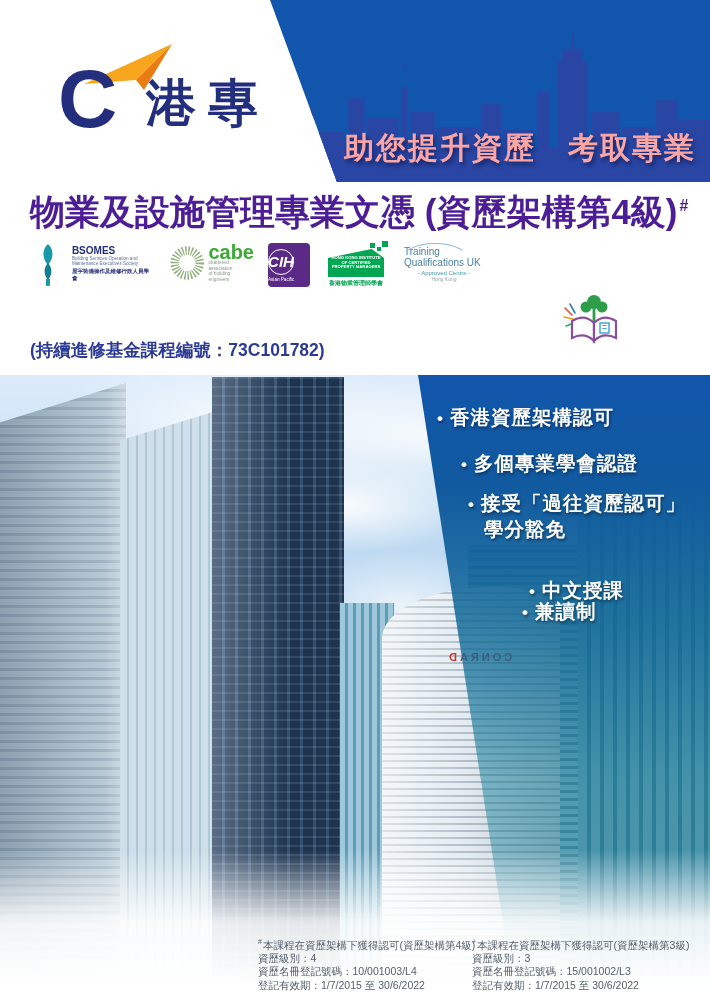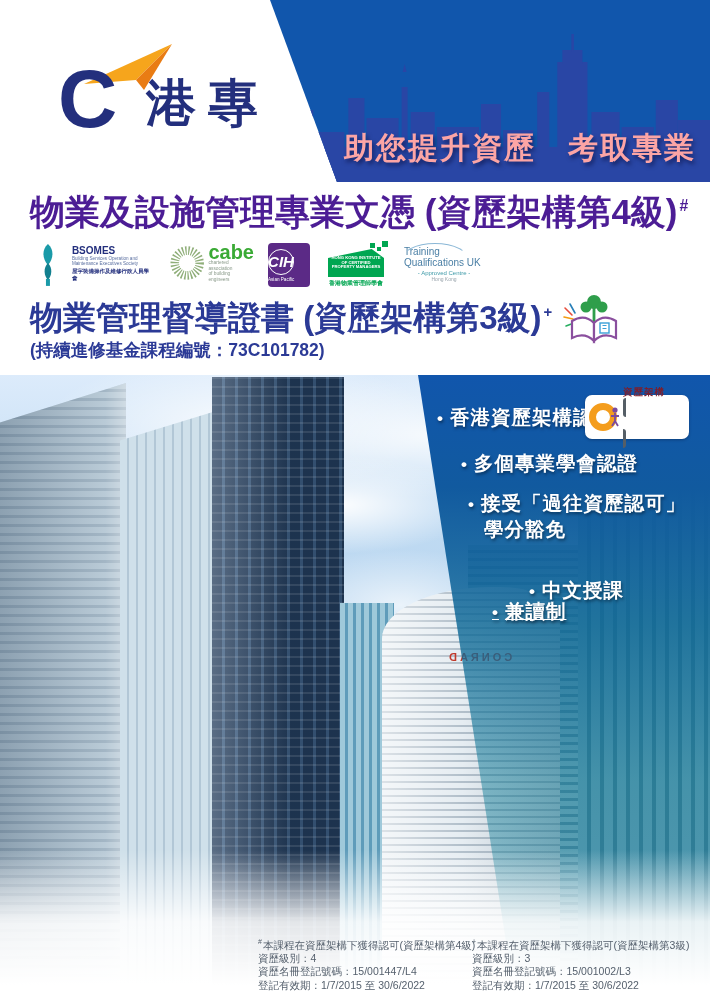--- a/index.html
+++ b/index.html
@@ -118,21 +118,21 @@
                rgba(11,123,150,.48) 65%, rgba(10,127,152,.30) 100%); }
   .features { position:absolute; inset:0; z-index:4; list-style:none; }
   .features li { position:absolute; color:#fff; font-weight:bold; font-size:19.5px;
     letter-spacing:1px; line-height:25px; padding-left:16px;
     text-shadow:1px 2px 3px rgba(0,20,40,.55); }
   .features li::before { content:"•"; margin-left:-16px; margin-right:6px; font-size:17px; }
   .f0 { left:437px; top:30px; }
   .f1 { left:461px; top:76px; }
   .f2 { left:468px; top:116px; width:232px; }
   .f3 { left:529px; top:180px;margin-top:23px; }
-  .f4 { left:492px; top:224px;text-decoration:underline; }
+  .f4 { left:522px; top:224px; }
   
   .qf { position:absolute; left:585px; top:20px; z-index:5; width:104px; height:44px;
     background:#ffffff; border-radius:7px; display:flex; align-items:center; gap:3px;
     padding:3px 4px; box-shadow:0 1px 3px rgba(0,0,30,.3); }
   .qf-ring { width:28px; height:28px; border:7px solid #f49d1d; border-radius:50%; flex:none; }
   .qf-man { flex:none; margin-left:-10px; }
   .qf-txt .z { font-size:9.5px; font-weight:bold; color:#7c1f2e; display:block; letter-spacing:1px; }
   .qf-txt .pill { background:#555e66; border-radius:3px; padding:1px 3px; margin-top:1px; }
   .qf-txt .e { font-size:6px; color:#fff; display:block; line-height:6.5px; }
   .fade { position:absolute; left:0; right:0; bottom:0; height:150px; z-index:6;
@@ -231,21 +231,20 @@
       <span class="t2">香港物業管理師學會</span>
     </div>
     <div class="lg tquk">
       <i class="arc"></i>
       <span class="t1">Training Qualifications UK</span>
       <span class="t2">- Approved Centre -</span>
       <span class="t3">Hong Kong</span>
     </div>
   </div>
 
-  <div class="title2"><span>物業管理督導證書 (資歷架構第3級)</span><span class="sup">+</span></div>
   <svg class="cef-logo" width="64" height="54" viewBox="0 0 64 54">
     <g stroke-linecap="round">
       <line x1="10" y1="22" x2="3" y2="15" stroke="#e74c3c" stroke-width="1.6"></line>
       <line x1="11" y1="26" x2="2" y2="24" stroke="#f39c12" stroke-width="1.6"></line>
       <line x1="12" y1="30" x2="4" y2="33" stroke="#27ae60" stroke-width="1.6"></line>
       <line x1="13" y1="20" x2="8" y2="11" stroke="#2980b9" stroke-width="1.6"></line>
     </g>
     <circle cx="32" cy="9" r="7" fill="#2f9e4b"></circle>
     <circle cx="24" cy="14" r="5.5" fill="#2f9e4b"></circle>
     <circle cx="40" cy="14" r="5.5" fill="#2f9e4b"></circle>
@@ -270,42 +269,28 @@
       <span class="conrad-sign">CONRAD</span>
     </div>
     <div class="overlay"></div>
     <ul class="features">
       <li class="f0">香港資歷架構認可</li>
       <li class="f1">多個專業學會認證</li>
       <li class="f2">接受「過往資歷認可」學分豁免</li>
       <li class="f3">中文授課</li>
       <li class="f4">兼讀制</li>
     </ul>
-    <div class="qf">
-      <i class="qf-ring"></i>
-      <svg class="qf-man" width="10" height="20" viewBox="0 0 10 20">
-        <circle cx="5" cy="3" r="2.6" fill="#7a4a9e"></circle>
-        <path d="M5 6 L5 14 M1 9 L9 9 M5 14 L2 19 M5 14 L8 19" stroke="#7a4a9e" stroke-width="1.8" fill="none"></path>
-      </svg>
-      <span class="qf-txt">
-        <span class="z">資歷架構</span>
-        <span class="pill">
-          <span class="e">Qualifications</span>
-          <span class="e">Framework</span>
-        </span>
-      </span>
-    </div>
     <div class="fade"></div>
   </div>
 
   <div class="footnotes">
     <div class="fn fn-a">
       <div><span class="mk">#</span><span>本課程在資歷架構下獲得認可(資歷架構第4級)</span></div>
       <div>資歷級別：4</div>
-      <div>資歷名冊登記號碼：15/001447/L4</div>
+      <div>資歷名冊登記號碼：10/001003/L4</div>
       <div>登記有效期：1/7/2015 至 30/6/2022</div>
     </div>
     <div class="fn fn-b">
       <div><span class="mk">+</span><span>本課程在資歷架構下獲得認可(資歷架構第3級)</span></div>
       <div>資歷級別：3</div>
       <div>資歷名冊登記號碼：15/001002/L3</div>
       <div>登記有效期：1/7/2015 至 30/6/2022</div>
     </div>
   </div>
 

